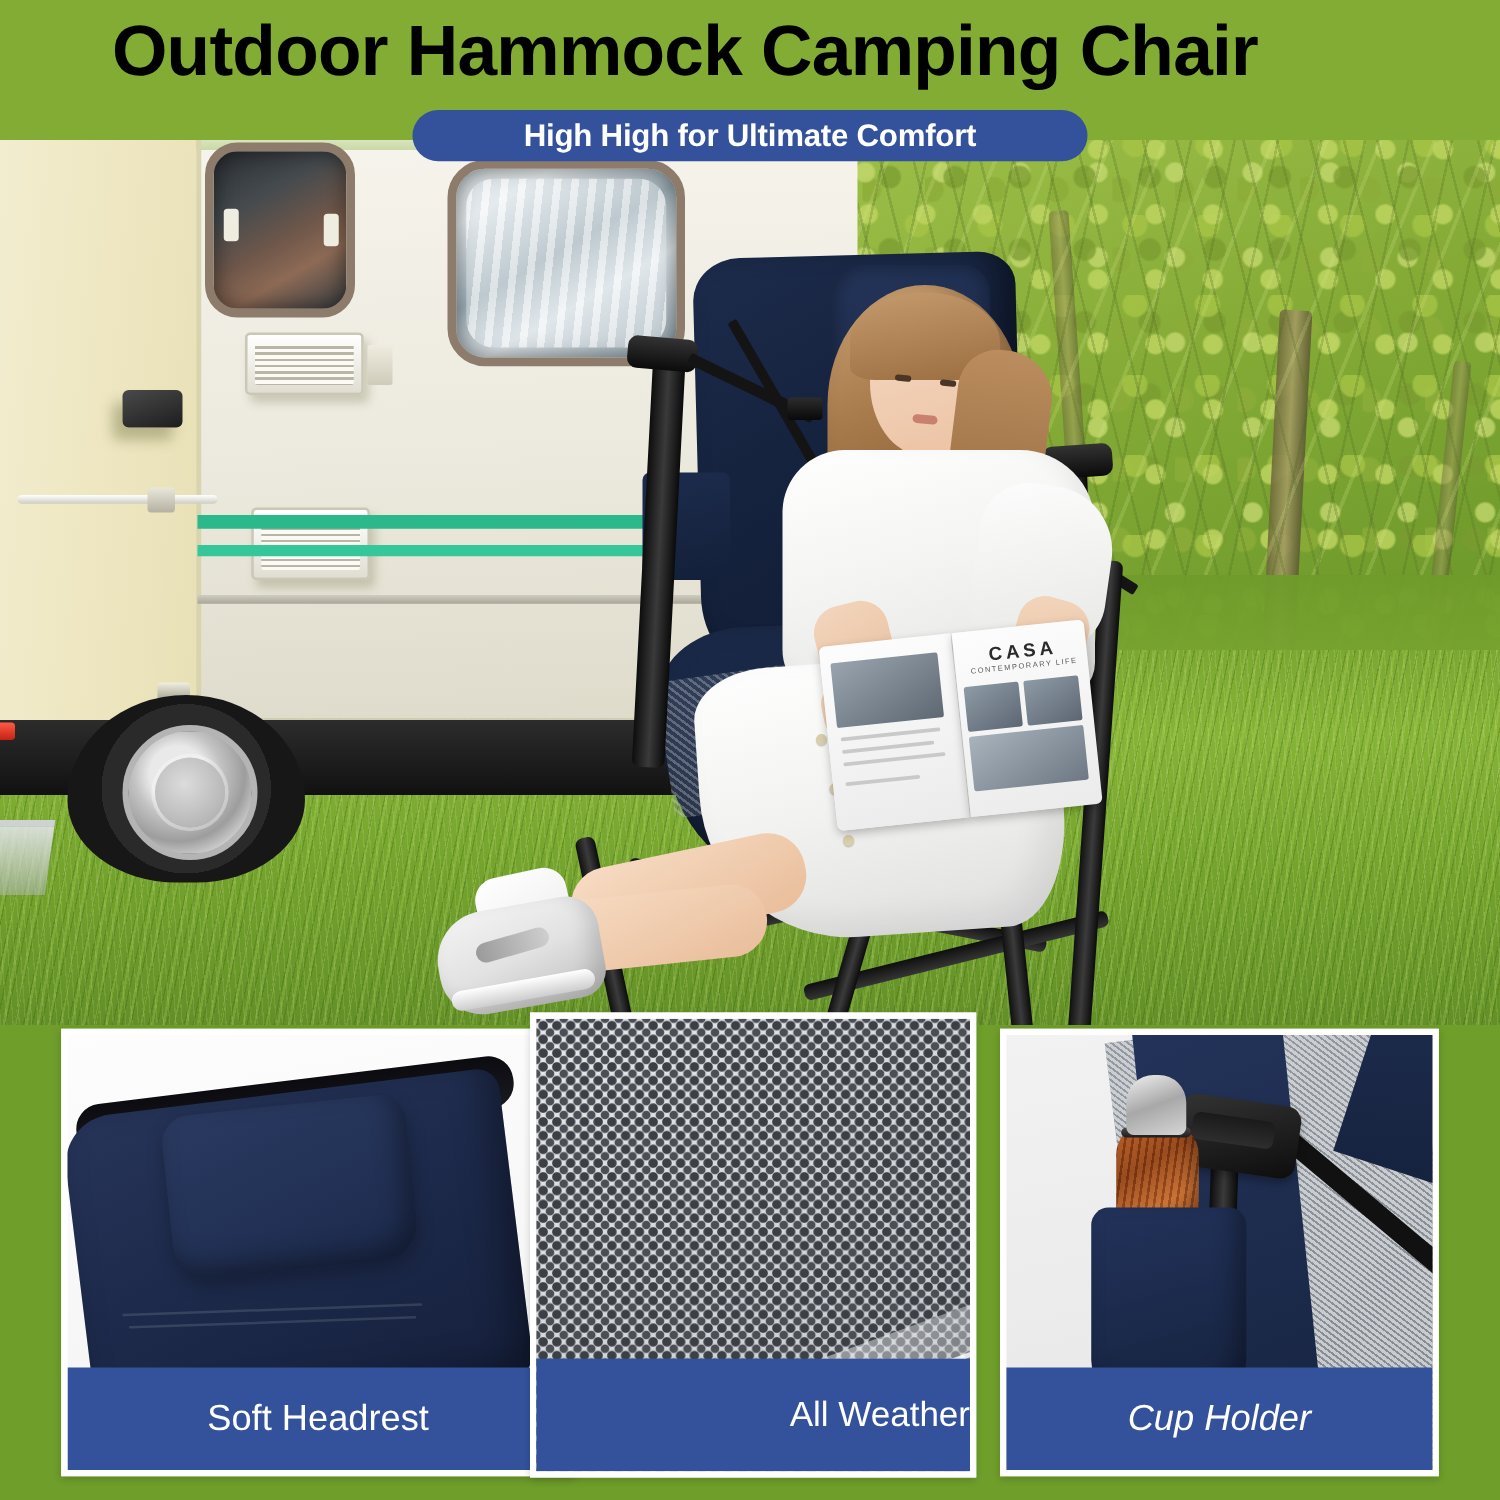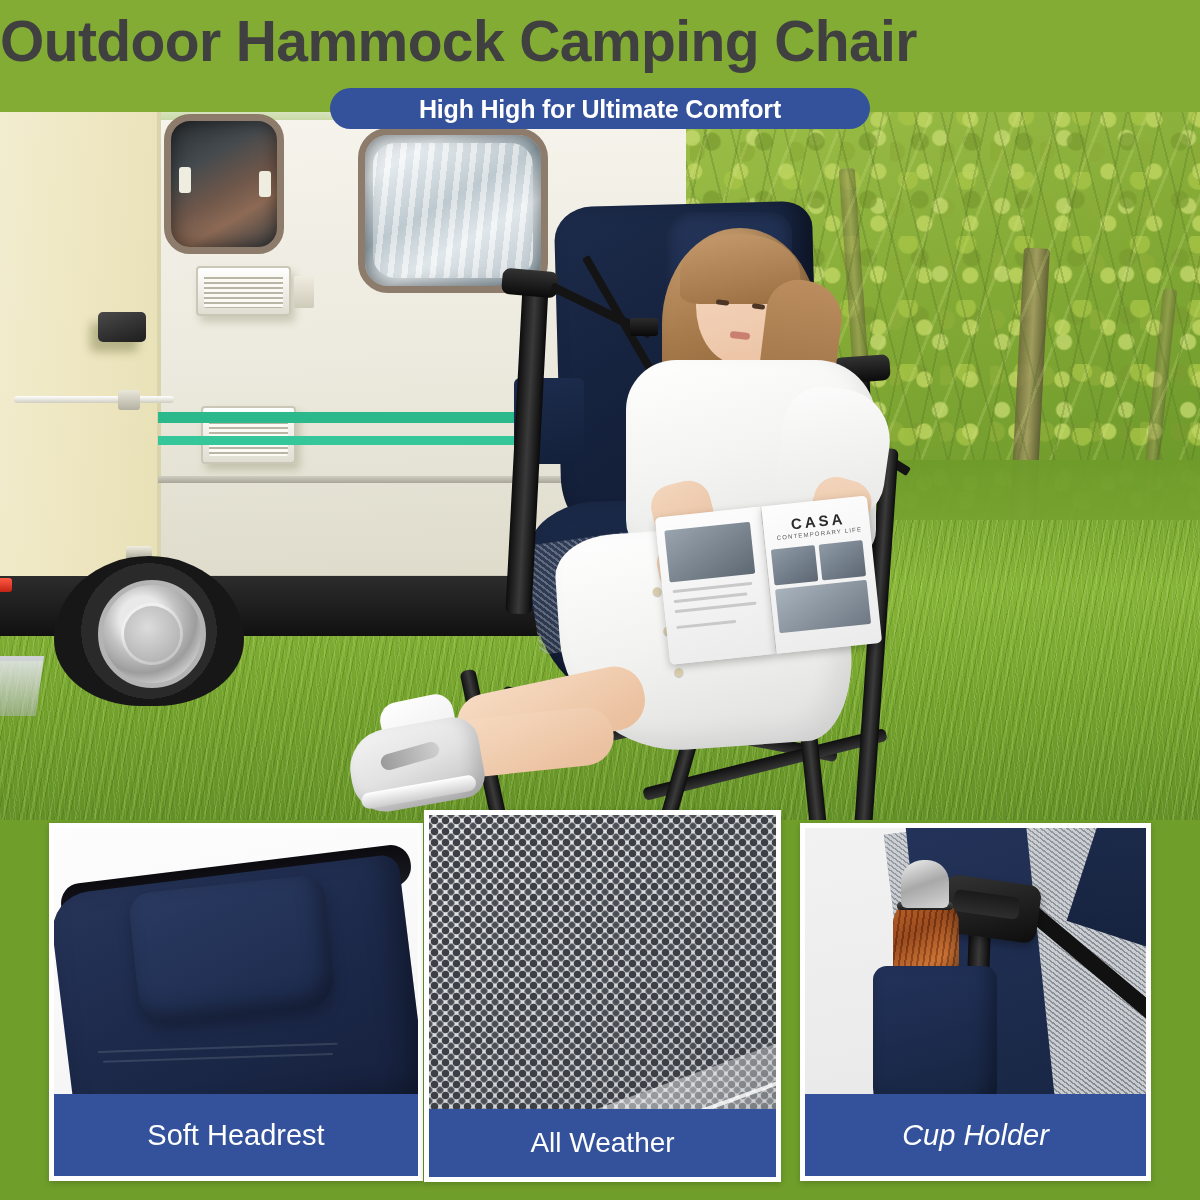--- a/index.html
+++ b/index.html
@@ -10,22 +10,22 @@
     position:relative;
   }
   #stage { position:absolute; inset:0; width:1200px; height:1200px; overflow:hidden; }
 
   
   .header-band{
     position:absolute; left:0; top:0; width:1200px; height:112px;
     background:#82AC33; z-index:40;
   }
   .title{
-    position:absolute; left:0; top:8px; width:1096px; 
-    color:#404040; font-size:57px; line-height:66px; font-weight:bold;
+    position:absolute; left:0; top:8px; width:1096px; text-align:center;
+    color:#000000; font-size:57px; line-height:66px; font-weight:bold;
     letter-spacing:-0.6px; white-space:nowrap;
   }
   .sub-badge{
     position:absolute; left:330px; top:88px; width:540px; height:41px;
     background:#33529B; border-radius:21px; z-index:45;
     display:flex; align-items:center; justify-content:center;
   }
   .sub-badge span{
     color:#fff; font-size:25px; line-height:28px; font-weight:bold;
     letter-spacing:-0.2px; white-space:nowrap;
@@ -336,31 +336,31 @@
   .mag-img.m1{ left:112px; top:44px; width:44px; height:36px;}
   .mag-img.m2{ left:160px; top:44px; width:44px; height:36px;}
   .mag-img.m3{ left:112px; top:84px; width:92px; height:44px; background:linear-gradient(150deg,#a9b3bc,#6d7884);}
   .mag-img.m4{ left:8px; top:14px; width:86px; height:52px; background:linear-gradient(150deg,#9aa4ae,#5d6872);}
   .mag-line{ position:absolute; left:10px; height:3px; background:#c9c9c9; border-radius:2px;}
 
   
   .panels{ position:absolute; left:0; top:820px; width:1200px; height:380px; z-index:30; }
   .panel{ position:absolute; background:#fff; border:5px solid #ffffff; overflow:hidden;
     box-shadow:0 2px 6px rgba(0,0,0,.18); }
-  .p1{ left:49px;  top:3px;  width:374px; height:358px; }
+  .p1{ left:49px;  top:3px;  width:411px; height:358px; }
   .p2{ left:424px; top:-10px; width:357px; height:372px; }
   .p3{ left:800px; top:3px;  width:351px; height:358px;font-style:italic; }
   .panel-img{ position:absolute; left:0; top:0; width:100%; height:100%; }
   .caption{
     position:absolute; left:0; bottom:0; width:100%;
     background:#33529B; color:#fff; text-align:center;
     display:flex; flex-direction:column; align-items:center; justify-content:center;
   }
   .cap1{ height:82px; font-size:29px; line-height:34px; }
-  .cap2{ height:68px; font-size:28px; line-height:34px; }
+  .cap2{ height:90px; font-size:28px; line-height:34px;align-items:flex-end; }
   .cap3{ height:82px; font-size:29px; line-height:34px; }
   .caption span{ display:block; white-space:nowrap; }
 
   
   .hr-bg{ position:absolute; inset:0; background:linear-gradient(170deg,#fdfdfd,#f2f2f2); }
   .hr-fabric{
     position:absolute; left:8px; top:46px; width:352px; height:250px;
     background:linear-gradient(160deg,#27355a 0%,#1d2a4b 45%,#15203c 100%);
     border-radius:40px 18px 20px 40px; transform:rotate(-7deg);
     box-shadow:inset -12px -12px 28px rgba(0,0,0,.35);

